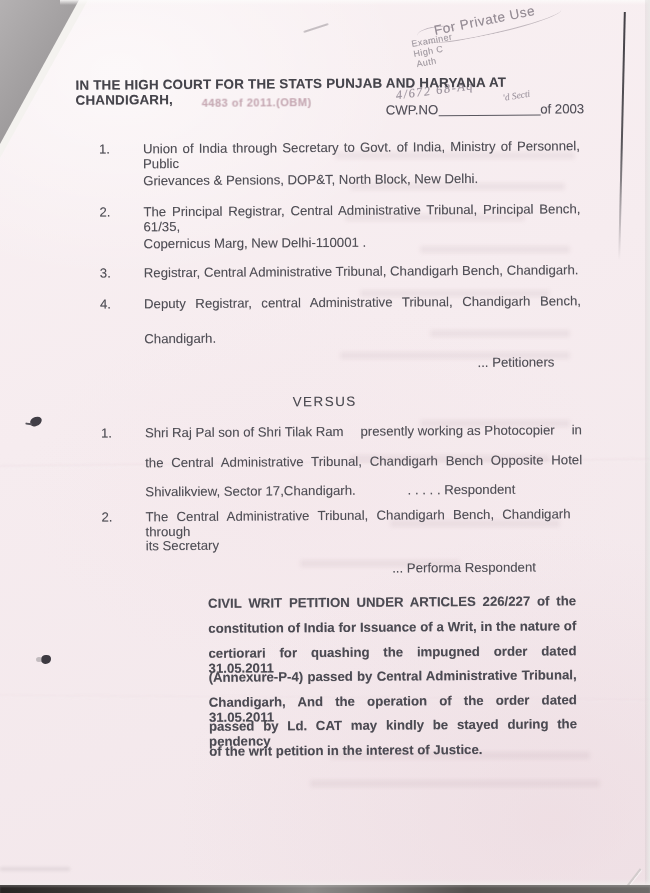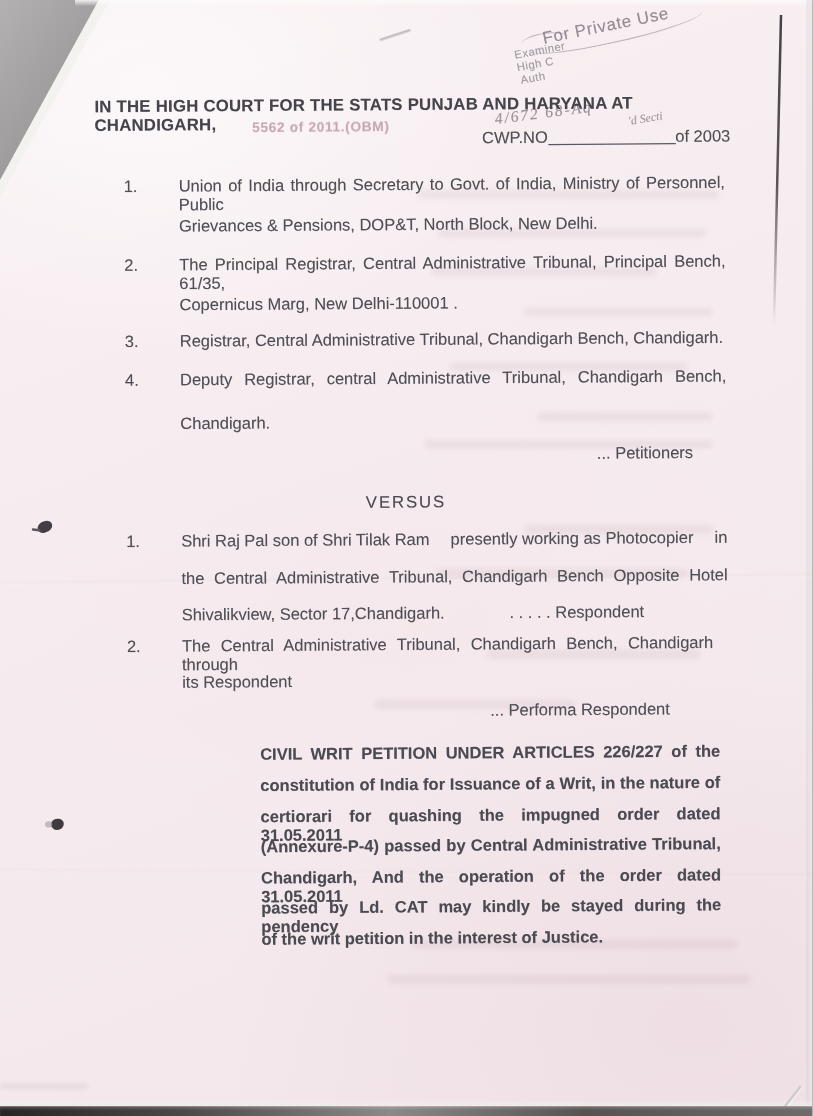--- a/index.html
+++ b/index.html
@@ -108,21 +108,21 @@
   <div class="content">
 
     <div class="stamp stamp-private">For Private Use</div>
     <div class="stamp-swoosh"></div>
     <div class="stamp-arc"></div>
     <div class="stamp-small" style="left:414px;top:36px;">Examiner</div>
     <div class="stamp-small" style="left:416px;top:47px;">High C</div>
     <div class="stamp-small" style="left:419px;top:58px;">Auth</div>
     <div class="scribble">4/672 68-Aq</div>
     <div class="section-note">'d Secti</div>
-    <div class="ghost-case">5562 of 2011.(OBM)</div>
+    <div class="ghost-case">4483 of 2011.(OBM)</div>
 
     <div class="title">IN THE HIGH COURT FOR THE STATS PUNJAB AND HARYANA AT CHANDIGARH,</div>
     <div class="cwp"><span>CWP.NO</span><span class="blank"></span><span>of 2003</span></div>
 
     <div class="num" style="top:140px;">1.</div>
     <div class="ln body-l just" style="top:140px;">Union of India through Secretary to Govt. of India, Ministry of Personnel, Public</div>
     <div class="ln body-l" style="top:172px;">Grievances &amp; Pensions, DOP&amp;T, North Block, New Delhi.</div>
 
     <div class="num" style="top:203px;">2.</div>
     <div class="ln body-l just" style="top:203px;">The Principal Registrar, Central Administrative Tribunal, Principal Bench, 61/35,</div>
@@ -144,21 +144,21 @@
         <span>Shri Raj Pal son of Shri Tilak Ram</span>
         <span>presently working as Photocopier</span>
         <span>in</span>
       </div>
     <div class="ln body-l just" style="top:454px;">the Central Administrative Tribunal, Chandigarh Bench Opposite Hotel</div>
     <div class="ln" style="left:145px;top:483px;">Shivalikview, Sector 17,Chandigarh.</div>
     <div class="ln right" style="left:145px;top:483px;width:370px;">. . . . . Respondent</div>
 
     <div class="num" style="top:508px;">2.</div>
     <div class="ln just" style="left:145px;top:508px;width:425px;">The Central Administrative Tribunal, Chandigarh Bench, Chandigarh through</div>
-    <div class="ln" style="left:145px;top:537px;">its Respondent</div>
+    <div class="ln" style="left:145px;top:537px;">its Secretary</div>
 
     <div class="ln right" style="left:145px;top:561px;width:390px;">... Performa Respondent</div>
 
     <div class="prayer-ln just" style="top:595px;">CIVIL WRIT PETITION UNDER ARTICLES 226/227 of the</div>
     <div class="prayer-ln just" style="top:620px;">constitution of India for Issuance of a Writ, in the nature of</div>
     <div class="prayer-ln just" style="top:645px;">certiorari for quashing the impugned order dated 31.05.2011</div>
     <div class="prayer-ln just" style="top:669px;">(Annexure-P-4) passed by Central Administrative Tribunal,</div>
     <div class="prayer-ln just" style="top:694px;">Chandigarh, And the operation of the order dated 31.05.2011</div>
     <div class="prayer-ln just" style="top:718px;">passed by Ld. CAT may kindly be stayed during the pendency</div>
     <div class="prayer-ln" style="top:743px;">of the writ petition in the interest of Justice.</div>

